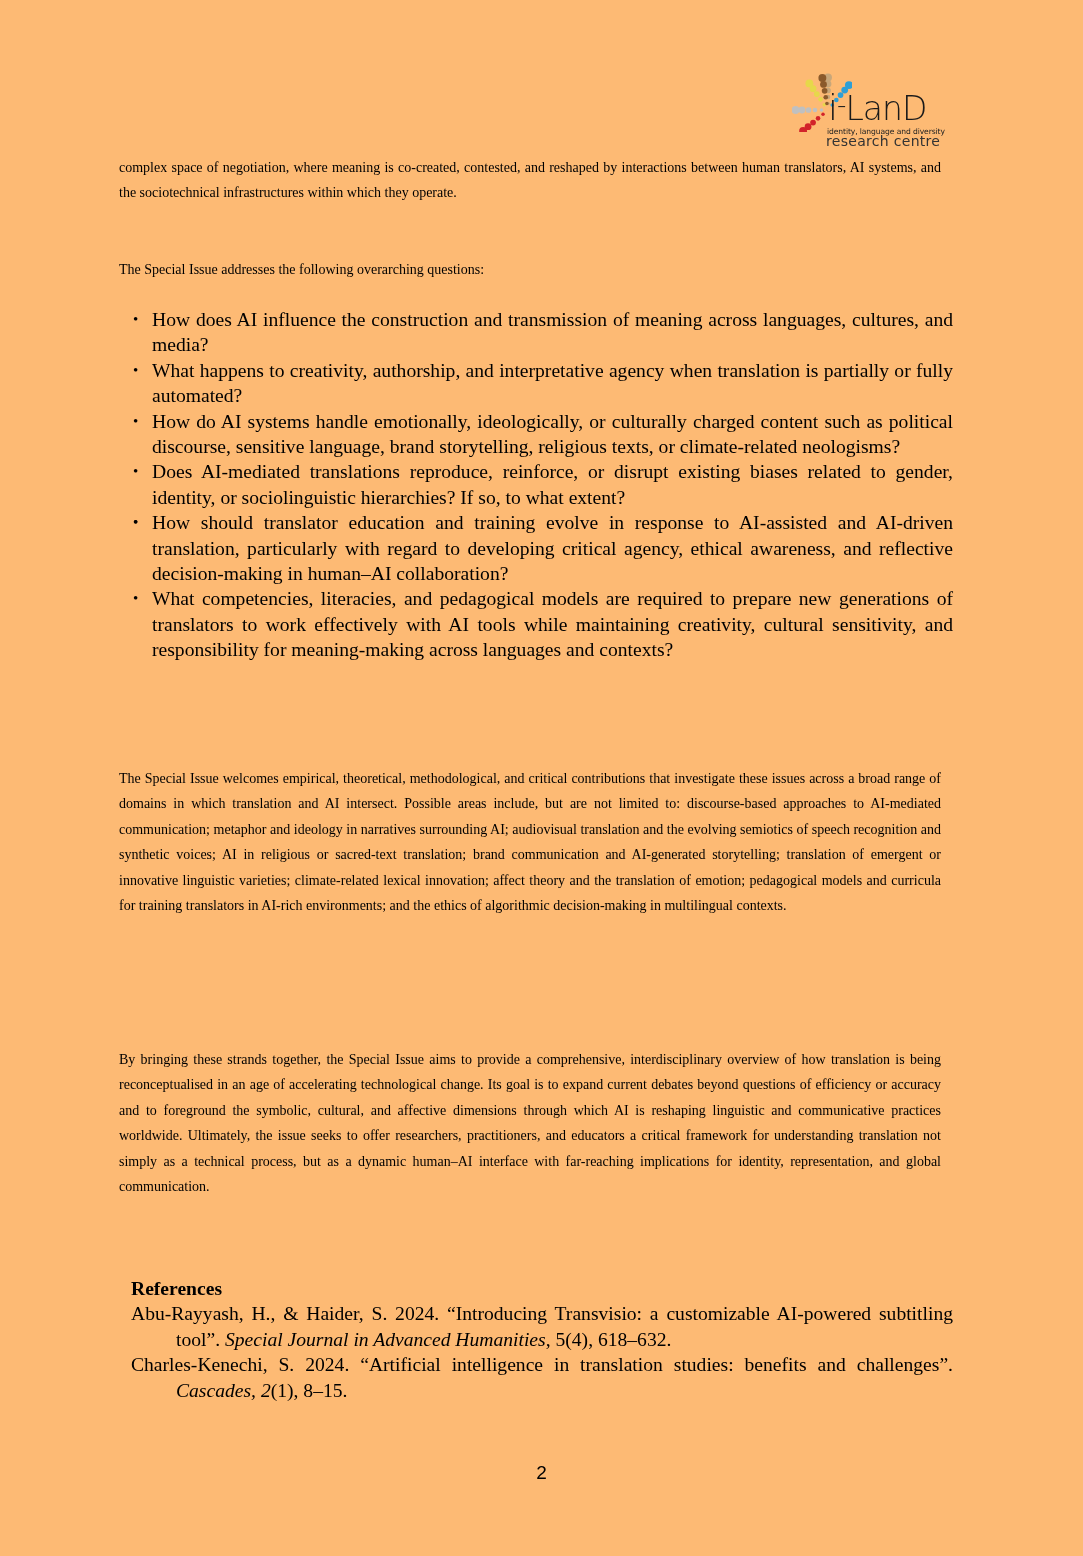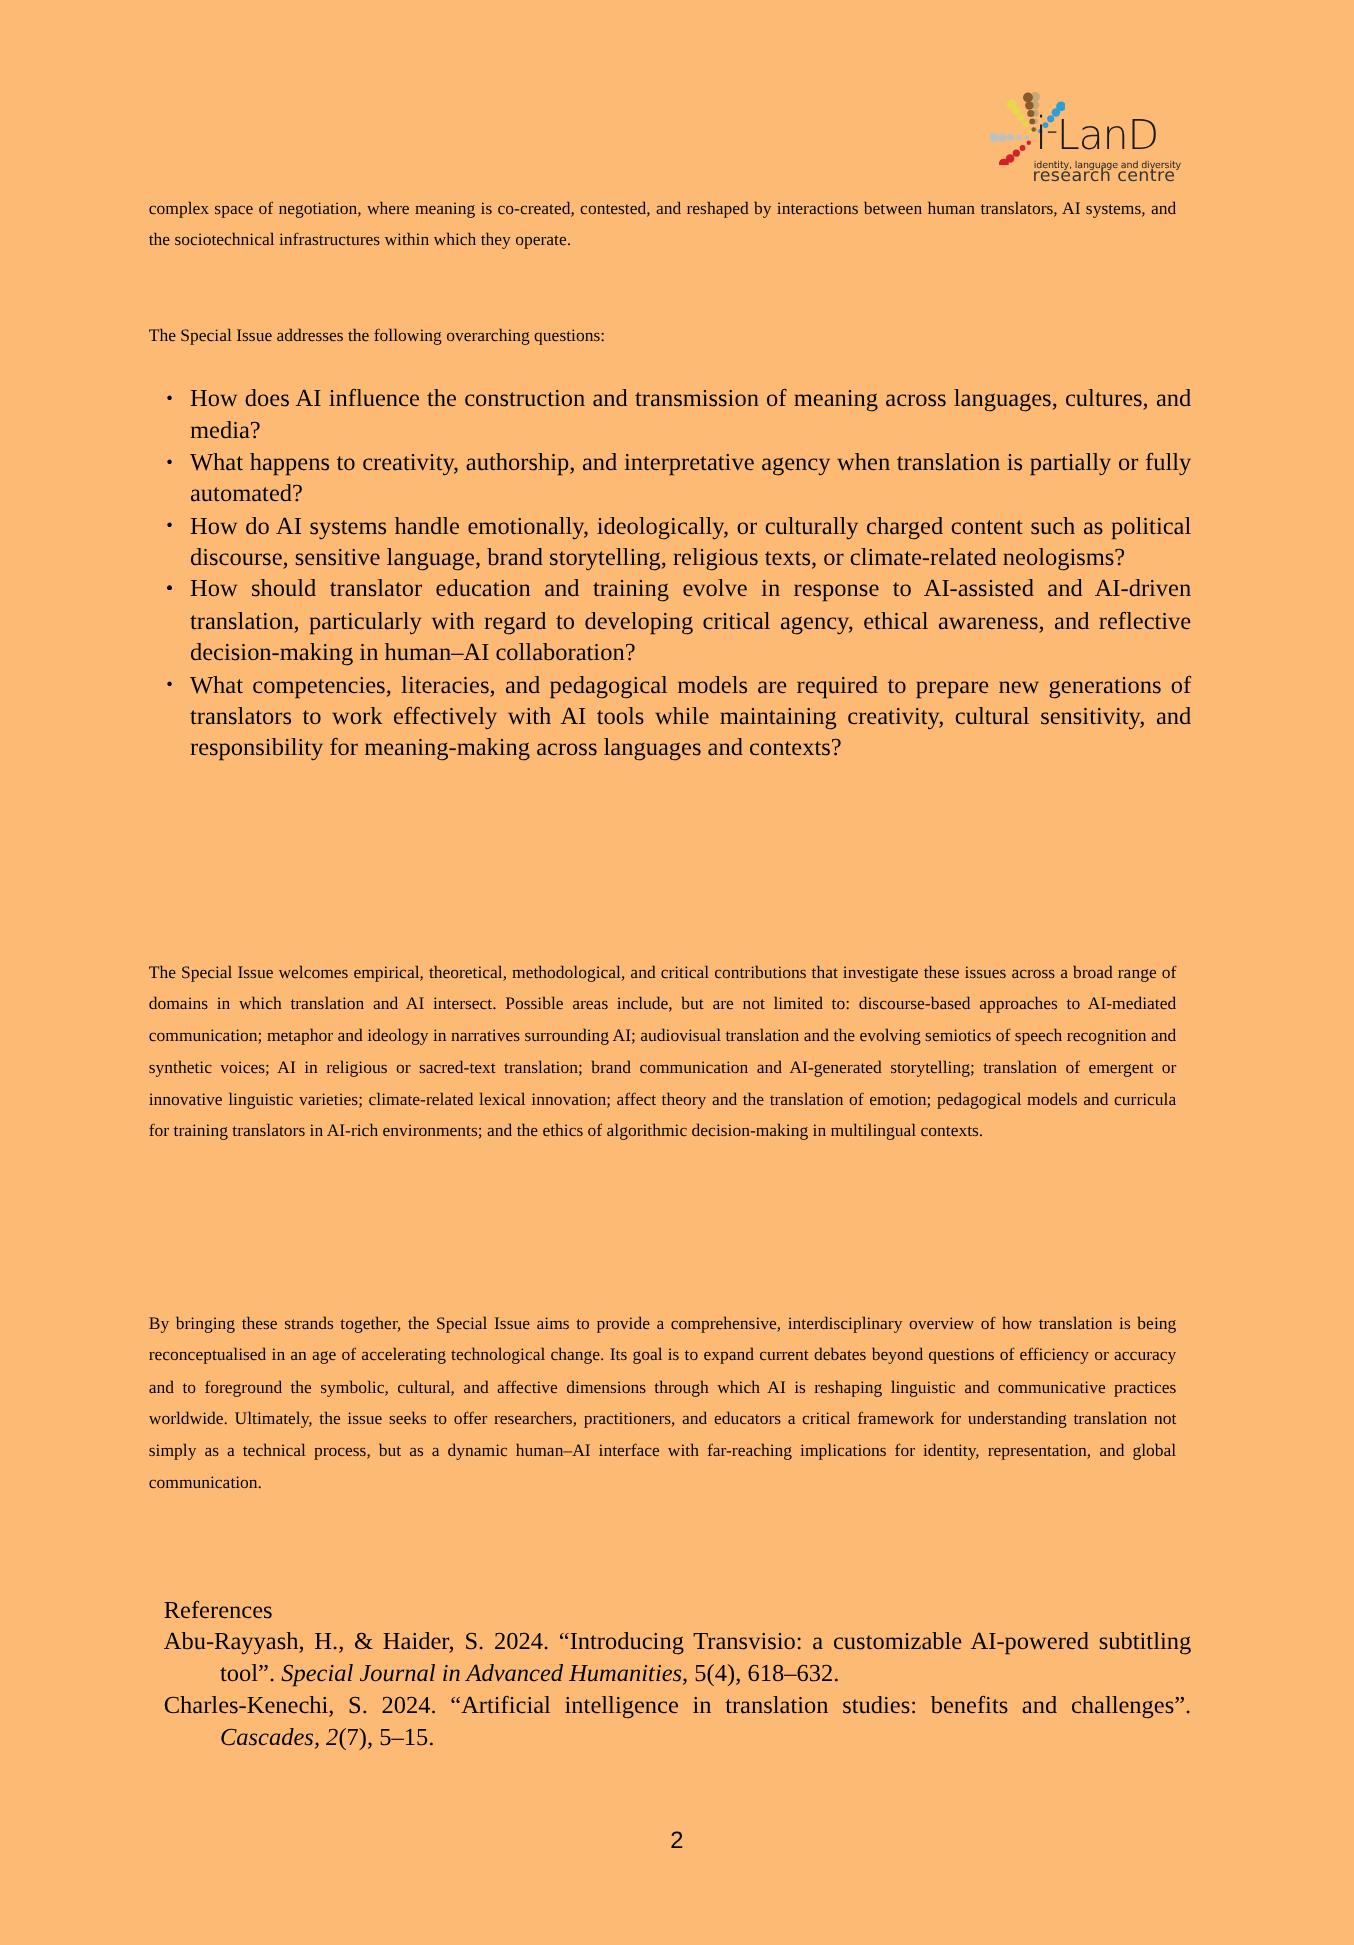--- a/index.html
+++ b/index.html
@@ -34,21 +34,21 @@
     position: absolute; left: 131px; top: 307px; width: 822px; margin: 0; padding: 0; list-style: none;
     font-size: 19.6px; line-height: 25.4px; text-align: justify;
   }
   ul.questions li { position: relative; padding-left: 21px; }
   ul.questions li .bullet {
     position: absolute; left: 2px; top: 0; font-size: 15px;
   }
   .p3 { top: 766px; }
   .p4 { top: 1047px; }
   .refs { position: absolute; left: 131px; top: 1276px; width: 822px; font-size: 19.6px; line-height: 25.4px; }
-  .refs h3 { margin: 0; font-size: 19.6px; font-weight: normal; line-height: 25.4px; }
+  .refs h3 { margin: 0; font-size: 19.6px; font-weight: bold; line-height: 25.4px; }
   .ref { text-align: justify; padding-left: 45px; text-indent: -45px; }
   .ref i { font-style: italic; }
   .pagenum {
     position: absolute; left: 0; width: 1083px; top: 1462px; text-align: center;
     font-family: "Liberation Sans", "DejaVu Sans", sans-serif; font-size: 19px;
   }
 </style>
 </head>
 <body>
 
@@ -96,29 +96,29 @@
     <div class="logo-rc">research centre</div>
   </div>
 
   <p class="body-text p1">complex space of negotiation, where meaning is co-created, contested, and reshaped by interactions between human translators, AI systems, and the sociotechnical infrastructures within which they operate.</p>
   <p class="body-text p2">The Special Issue addresses the following overarching questions:</p>
 
   <ul class="questions">
     <li><span class="bullet">•</span><span>How does AI influence the construction and transmission of meaning across languages, cultures, and media?</span></li>
     <li><span class="bullet">•</span><span>What happens to creativity, authorship, and interpretative agency when translation is partially or fully automated?</span></li>
     <li><span class="bullet">•</span><span>How do AI systems handle emotionally, ideologically, or culturally charged content such as political discourse, sensitive language, brand storytelling, religious texts, or climate-related neologisms?</span></li>
-    <li><span class="bullet">•</span></li>
+    <li><span class="bullet">•</span><span>Does AI-mediated translations reproduce, reinforce, or disrupt existing biases related to gender, identity, or sociolinguistic hierarchies? If so, to what extent?</span></li>
     <li><span class="bullet">•</span></li>
     <li><span class="bullet">•</span><span>How should translator education and training evolve in response to AI-assisted and AI-driven translation, particularly with regard to developing critical agency, ethical awareness, and reflective decision-making in human–AI collaboration?</span></li>
     <li><span class="bullet">•</span><span>What competencies, literacies, and pedagogical models are required to prepare new generations of translators to work effectively with AI tools while maintaining creativity, cultural sensitivity, and responsibility for meaning-making across languages and contexts?</span></li>
   </ul>
 
   <p class="body-text p3">The Special Issue welcomes empirical, theoretical, methodological, and critical contributions that investigate these issues across a broad range of domains in which translation and AI intersect. Possible areas include, but are not limited to: discourse-based approaches to AI-mediated communication; metaphor and ideology in narratives surrounding AI; audiovisual translation and the evolving semiotics of speech recognition and synthetic voices; AI in religious or sacred-text translation; brand communication and AI-generated storytelling; translation of emergent or innovative linguistic varieties; climate-related lexical innovation; affect theory and the translation of emotion; pedagogical models and curricula for training translators in AI-rich environments; and the ethics of algorithmic decision-making in multilingual contexts.</p>
   <p class="body-text p4">By bringing these strands together, the Special Issue aims to provide a comprehensive, interdisciplinary overview of how translation is being reconceptualised in an age of accelerating technological change. Its goal is to expand current debates beyond questions of efficiency or accuracy and to foreground the symbolic, cultural, and affective dimensions through which AI is reshaping linguistic and communicative practices worldwide. Ultimately, the issue seeks to offer researchers, practitioners, and educators a critical framework for understanding translation not simply as a technical process, but as a dynamic human–AI interface with far-reaching implications for identity, representation, and global communication.</p>
 
   <div class="refs">
     <h3>References</h3>
     <div class="ref"><span>Abu-Rayyash, H., &amp; Haider, S. 2024. “Introducing Transvisio: a customizable AI-powered subtitling tool”. </span><i>Special Journal in Advanced Humanities</i><span>, 5(4), 618–632.</span></div>
-    <div class="ref"><span>Charles-Kenechi, S. 2024. “Artificial intelligence in translation studies: benefits and challenges”. </span><i>Cascades, 2</i><span>(7), 5–15.</span></div>
+    <div class="ref"><span>Charles-Kenechi, S. 2024. “Artificial intelligence in translation studies: benefits and challenges”. </span><i>Cascades, 2</i><span>(1), 8–15.</span></div>
   </div>
 
   <div class="pagenum">2</div>
 </div>
 
 </body></html>

